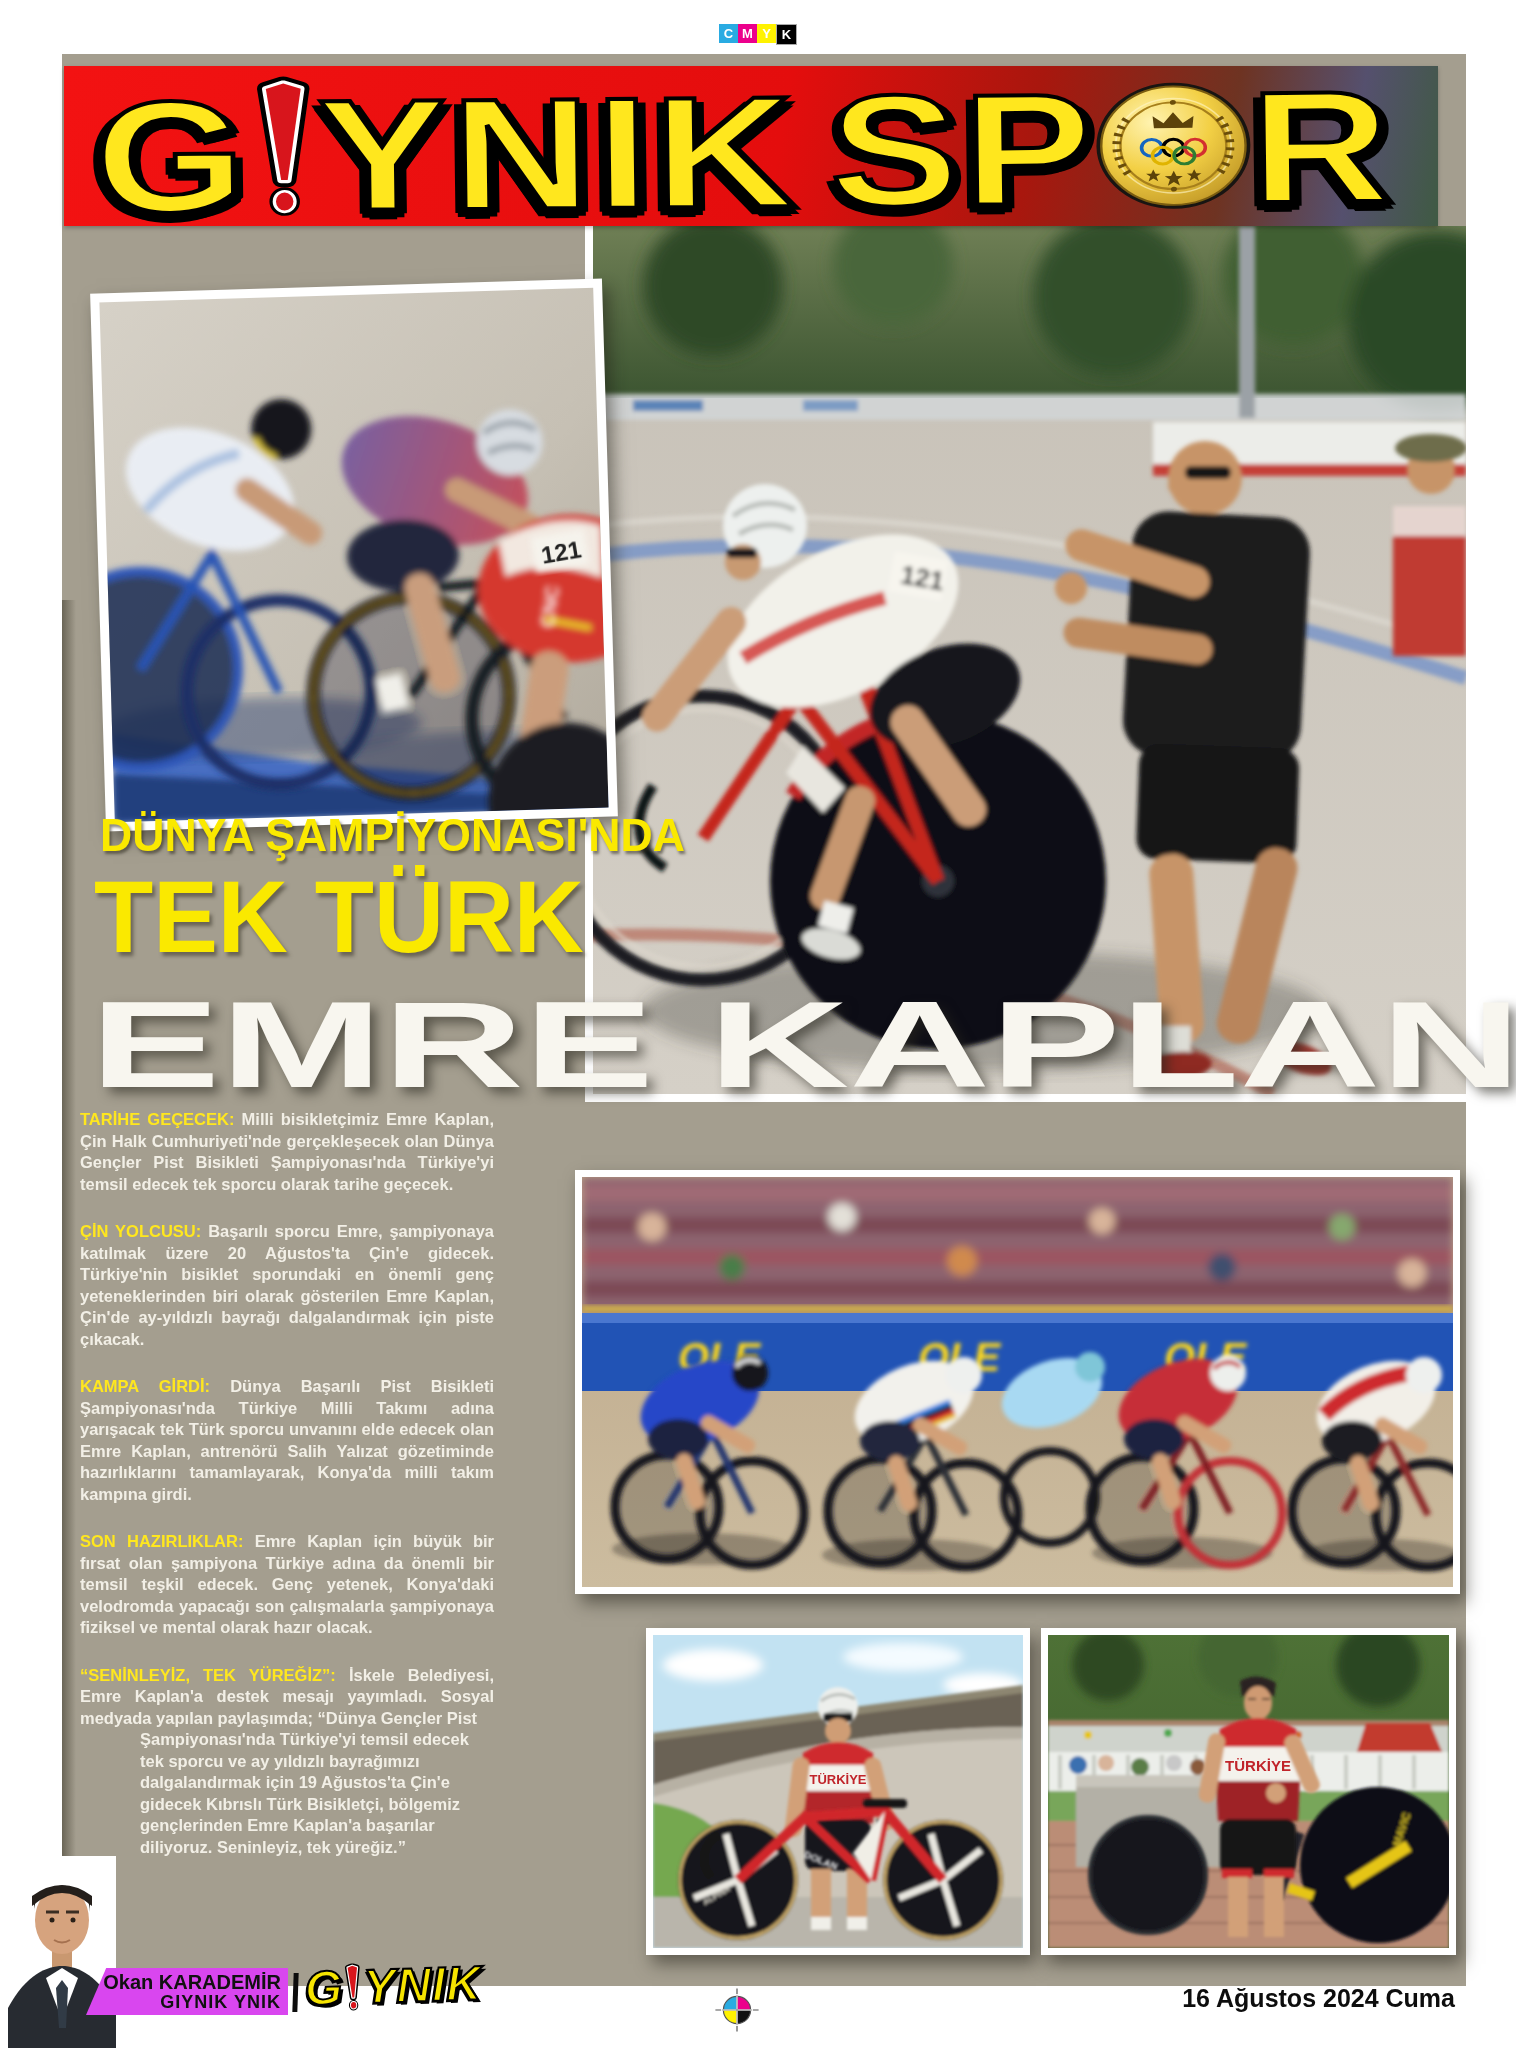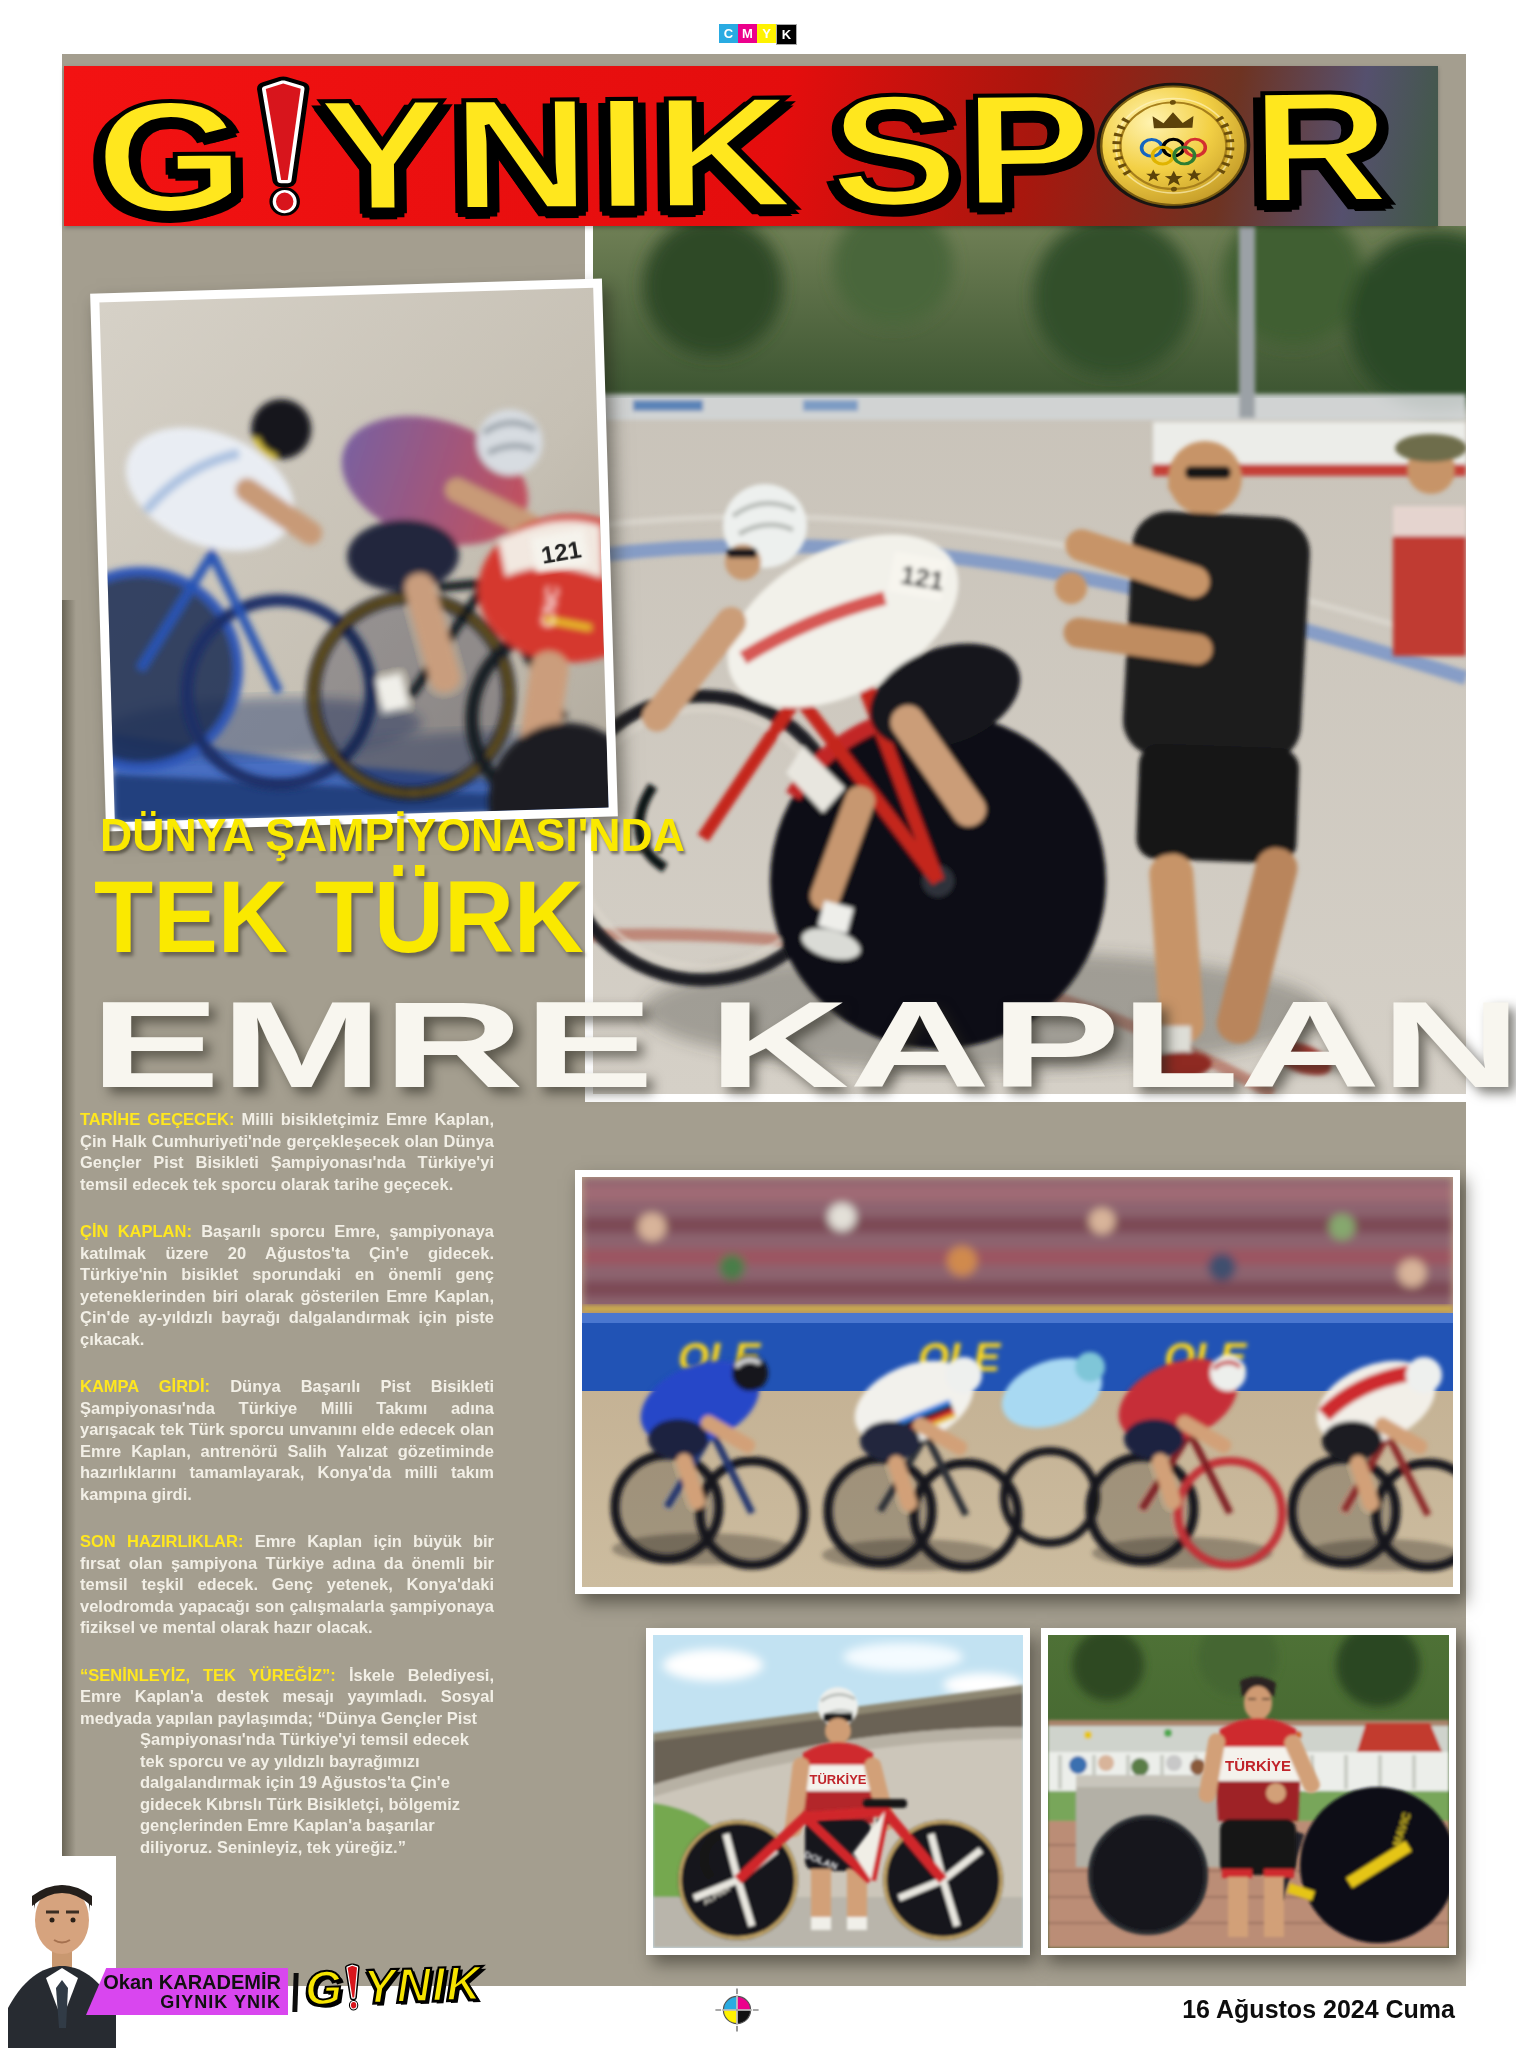--- a/index.html
+++ b/index.html
@@ -58,21 +58,21 @@
   .authorbox{position:absolute;left:86px;top:1968px;width:202px;height:47px;background:#d946ef;
         display:flex;flex-direction:column;justify-content:center;align-items:flex-end;
         padding-right:7px;box-sizing:border-box;clip-path:polygon(10% 0,100% 0,100% 100%,0 100%);}
   .authorbox .l1{font:900 20px/22px "Liberation Sans",sans-serif;color:#111;}
   .authorbox .l2{font:900 18px/19px "Liberation Sans",sans-serif;color:#111;letter-spacing:1px;}
   .divbar{position:absolute;left:293px;top:1973px;width:5px;height:39px;background:#0d0d0d;transform:rotate(2deg);}
   .glogo{position:absolute;left:305px;top:1962px;display:flex;align-items:flex-start;transform:rotate(-2deg);}
   .gl{font:900 48px/1 "Liberation Sans",sans-serif;color:#f6e400;font-style:italic;
         -webkit-text-stroke:2px #000;text-shadow:3px 3px 0 #000,-2px 2px 0 #000;letter-spacing:1px;}
   .glogo svg{width:22px;height:50px;margin:0 -1px;}
-  .datetxt{position:absolute;right:61px;top:1986px;font:700 25px/1 "Liberation Sans",sans-serif;color:#0d0d0d;margin-top:11px;}
+  .datetxt{position:absolute;right:61px;top:1986px;font:700 25px/1 "Liberation Sans",sans-serif;color:#0d0d0d;}
 </style>
 </head>
 <body>
 
 <div class="page">
 
   <div class="cmyk">
     <div class="sq" style="background:#29abe2">
         <span>C</span>
       </div>
@@ -295,21 +295,21 @@
       <text x="436" y="330" font-family="Liberation Sans,sans-serif" font-weight="700" font-size="20" fill="#fff" transform="rotate(-80 446 330)" filter="url(#b3c)">CNC</text>
     </svg>
   </div>
 
   <div class="kicker">DÜNYA ŞAMPİYONASI'NDA</div>
   <div class="sub">TEK TÜRK</div>
   <div class="main-head">EMRE KAPLAN</div>
 
   <div class="col">
     <p><span class="lead">TARİHE GEÇECEK:</span> <span>Milli bisikletçimiz Emre Kaplan, Çin Halk Cumhuriyeti'nde gerçekleşecek olan Dünya Gençler Pist Bisikleti Şampiyonası'nda Türkiye'yi temsil edecek tek sporcu olarak tarihe geçecek.</span></p>
-    <p><span class="lead">ÇİN KAPLAN:</span> <span>Başarılı sporcu Emre, şampiyonaya katılmak üzere 20 Ağustos'ta Çin'e gidecek. Türkiye'nin bisiklet sporundaki en önemli genç yeteneklerinden biri olarak gösterilen Emre Kaplan, Çin'de ay-yıldızlı bayrağı dalgalandırmak için piste çıkacak.</span></p>
+    <p><span class="lead">ÇİN YOLCUSU:</span> <span>Başarılı sporcu Emre, şampiyonaya katılmak üzere 20 Ağustos'ta Çin'e gidecek. Türkiye'nin bisiklet sporundaki en önemli genç yeteneklerinden biri olarak gösterilen Emre Kaplan, Çin'de ay-yıldızlı bayrağı dalgalandırmak için piste çıkacak.</span></p>
     <p><span class="lead">KAMPA GİRDİ:</span> <span>Dünya Başarılı Pist Bisikleti Şampiyonası'nda Türkiye Milli Takımı adına yarışacak tek Türk sporcu unvanını elde edecek olan Emre Kaplan, antrenörü Salih Yalızat gözetiminde hazırlıklarını tamamlayarak, Konya'da milli takım kampına girdi.</span></p>
     <p><span class="lead">SON HAZIRLIKLAR:</span> <span>Emre Kaplan için büyük bir fırsat olan şampiyona Türkiye adına da önemli bir temsil teşkil edecek. Genç yetenek, Konya'daki velodromda yapacağı son çalışmalarla şampiyonaya fiziksel ve mental olarak hazır olacak.</span></p>
     <p><span class="lead">“SENİNLEYİZ, TEK YÜREĞİZ”:</span> <span>İskele Belediyesi, Emre Kaplan'a destek mesajı yayımladı. Sosyal medyada yapılan paylaşımda; “Dünya Gençler Pist</span><span class="p5b">Şampiyonası'nda Türkiye'yi temsil edecek tek sporcu ve ay yıldızlı bayrağımızı dalgalandırmak için 19 Ağustos'ta Çin'e gidecek Kıbrıslı Türk Bisikletçi, bölgemiz gençlerinden Emre Kaplan'a başarılar diliyoruz. Seninleyiz, tek yüreğiz.”</span></p>
   </div>
 
   <div class="frame photo2">
     <svg viewBox="0 0 871 410">
       <defs>
         <linearGradient id="trk3" x1="0" y1="0" x2="0" y2="1">
             <stop offset="0" stop-color="#bda88a"></stop>

